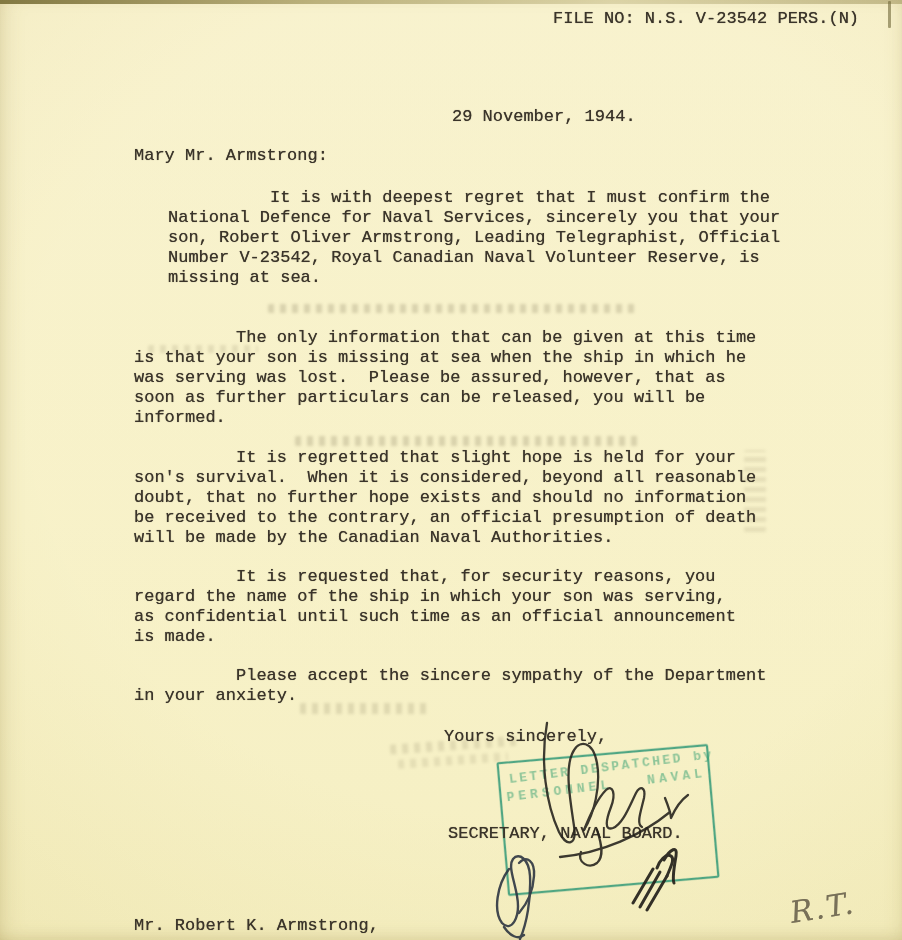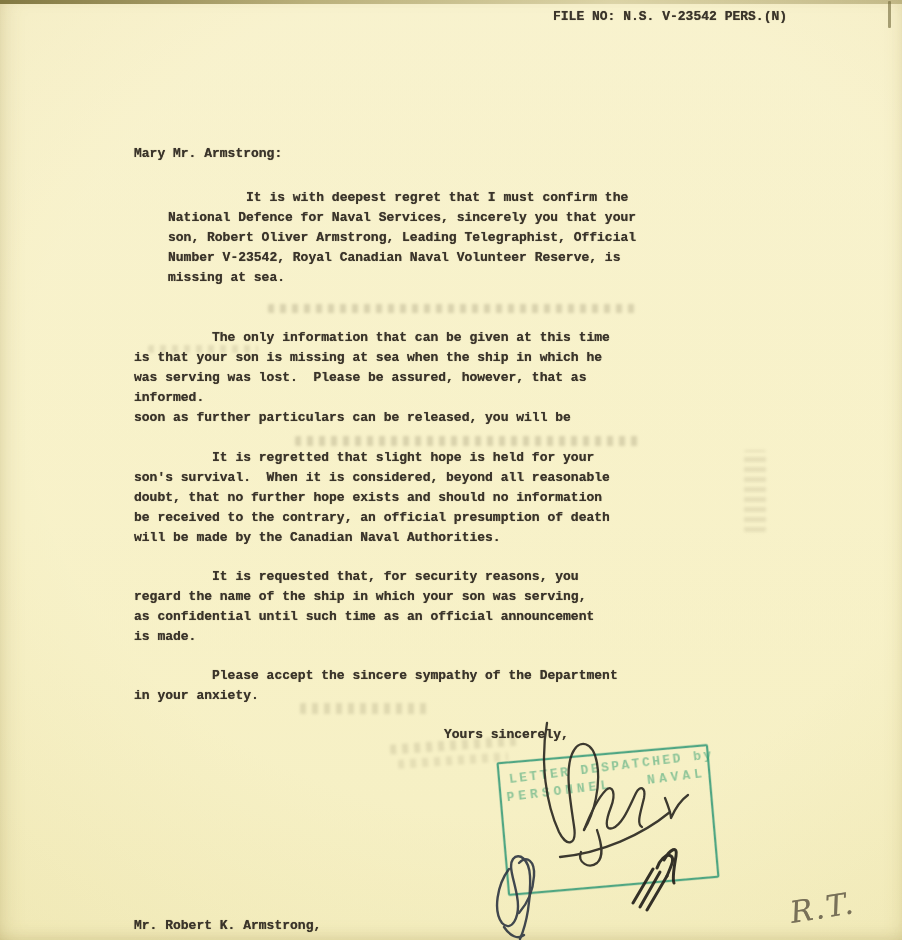--- a/index.html
+++ b/index.html
@@ -21,21 +21,21 @@
   .edge-top {
     position:absolute; left:0; top:0; width:100%; height:4px;
     background:linear-gradient(90deg, rgba(125,115,60,.95), rgba(150,138,75,.6) 35%, rgba(150,138,75,.25) 68%, rgba(140,128,68,.45));
   }
   .edge-mark {
     position:absolute; left:888px; top:1px; width:3px; height:27px;
     background:#6f6838; opacity:.6; border-radius:1px;
   }
 
   .txt, .tline {
-    font-weight:700; font-size:13px;
+    font-weight:400; font-size:17px;
     color:#3a342a;
     text-shadow:0 0 0.7px rgba(55,48,36,.85);
   }
   .txt { position:absolute; white-space:pre; }
   .tline { white-space:pre; height:20px; line-height:20px; }
   .para { position:absolute; left:134px; }
 
   .file-no    { left:553px; top:9px;   }
   .date       { left:452px; top:107px; }
   .salutation { left:134px; top:146px; }
@@ -90,35 +90,36 @@
 </style>
 </head>
 <body>
 
 <div class="page">
 
   <div class="edge-top"></div>
   <div class="edge-mark"></div>
 
   <div class="txt file-no">FILE NO: N.S. V-23542 PERS.(N)</div>
+  <div class="txt date">29 November, 1944.</div>
   <div class="txt salutation">Mary Mr. Armstrong:</div>
 
   <div class="para p1">
       <div class="tline">          It is with deepest regret that I must confirm the</div>
       <div class="tline">National Defence for Naval Services, sincerely you that your</div>
       <div class="tline">son, Robert Oliver Armstrong, Leading Telegraphist, Official</div>
       <div class="tline">Number V-23542, Royal Canadian Naval Volunteer Reserve, is</div>
       <div class="tline">missing at sea.</div>
     </div>
   <div class="para p2">
       <div class="tline">          The only information that can be given at this time</div>
       <div class="tline">is that your son is missing at sea when the ship in which he</div>
       <div class="tline">was serving was lost.  Please be assured, however, that as</div>
+      <div class="tline">soon as further particulars can be released, you will be</div>
       <div class="tline">informed.</div>
-      <div class="tline">soon as further particulars can be released, you will be</div>
     </div>
   <div class="para p3">
       <div class="tline">          It is regretted that slight hope is held for your</div>
       <div class="tline">son's survival.  When it is considered, beyond all reasonable</div>
       <div class="tline">doubt, that no further hope exists and should no information</div>
       <div class="tline">be received to the contrary, an official presumption of death</div>
       <div class="tline">will be made by the Canadian Naval Authorities.</div>
     </div>
   <div class="para p5">
       <div class="tline">          Please accept the sincere sympathy of the Department</div>
@@ -131,20 +132,21 @@
       <div class="tline">is made.</div>
     </div>
 
   <div class="txt closing">Yours sincerely,</div>
 
   <div class="stamp">
     <div class="stamp-line l1">LETTER DESPATCHED by</div>
     <div class="stamp-line l2">PERSONNEL   NAVAL</div>
   </div>
 
+  <div class="txt secretary">SECRETARY, NAVAL BOARD.</div>
 
   <div class="addr">
       <div class="tline">Mr. Robert K. Armstrong,</div>
       <div class="tline">8455 Queen Mary Road,</div>
       <div class="tline">MONTREAL, P.Q.</div>
     </div>
 
   <div class="smudge s1"></div>
   <div class="smudge s2"></div>
   <div class="smudge s3"></div>

